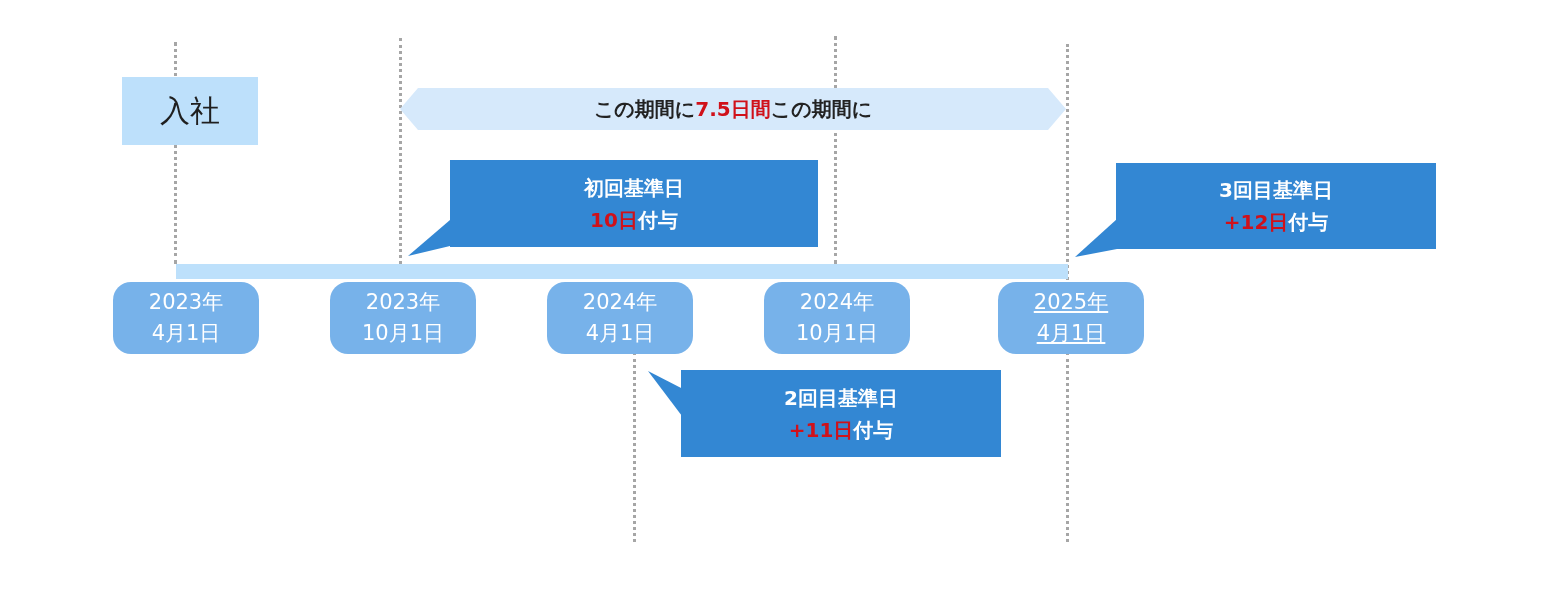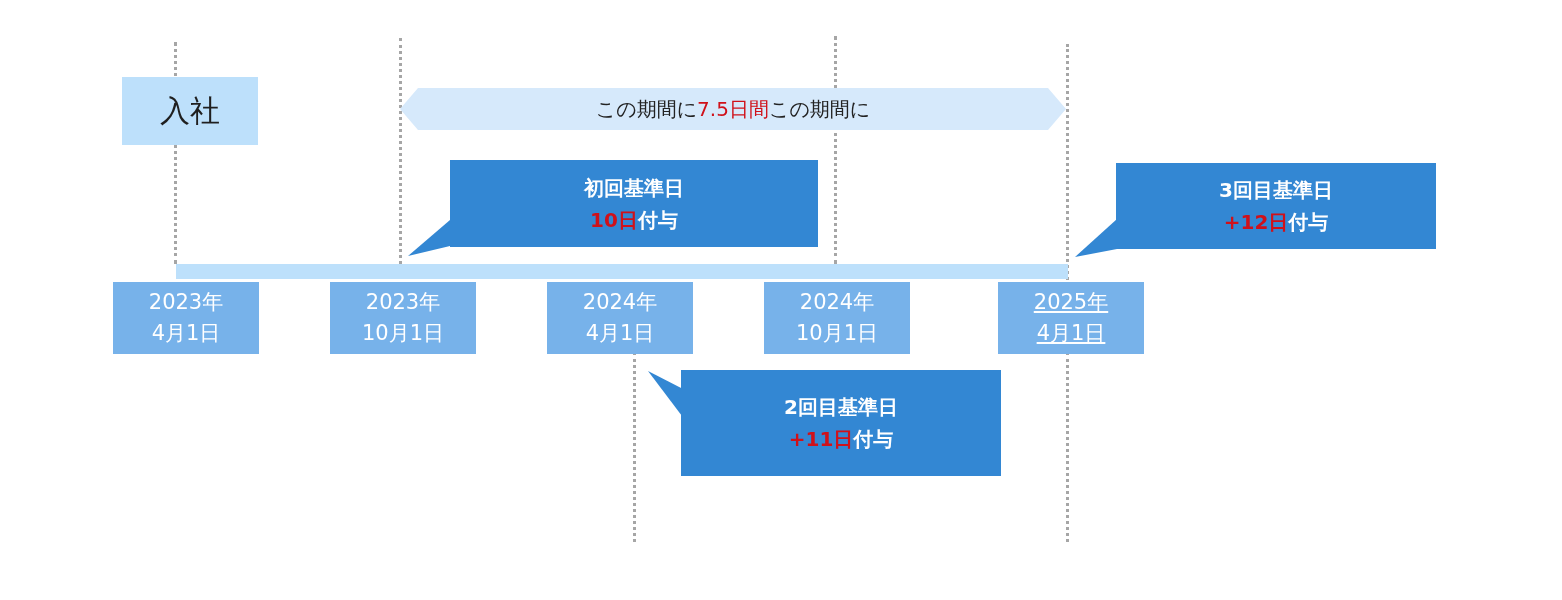--- a/index.html
+++ b/index.html
@@ -6,25 +6,25 @@
     body { width: 1562px; height: 600px; position: relative; overflow: hidden;
            font-family: "DejaVu Sans", "Liberation Sans", sans-serif; }
     .stage { position: absolute; left: 0; top: 0; width: 1562px; height: 600px; }
     .vline { position: absolute; width: 0; border-left: 3px dotted #a6a6a6; }
     .timeline-bar { position: absolute; left: 176px; top: 264px; width: 892px; height: 15px; background: #bde0fb; }
     .join-box { position: absolute; left: 122px; top: 77px; width: 136px; height: 68px; background: #bde0fb;
                 display: flex; align-items: center; justify-content: center; font-size: 30px; color: #1f1f1f; }
     .period { position: absolute; left: 400px; top: 88px; width: 666px; height: 42px; }
     .period svg { position: absolute; left: 0; top: 0; }
     .period-text { position: absolute; left: 0; top: 0; width: 100%; height: 100%;
-                   display: flex; align-items: center; justify-content: center; font-size: 20px; color: #222; font-weight: normal; }
+                   display: flex; align-items: center; justify-content: center; font-size: 20px; color: #222; font-weight: bold; }
     .red { color: #d0111a; }
     .date-box { position: absolute; width: 146px; height: 72px; background: #77b2ea; color: #ffffff;
                 display: flex; flex-direction: column; align-items: center; justify-content: center;
-                font-size: 21px; line-height: 31px; }
+                font-size: 21px; line-height: 31px; border-radius: 18px; }
     .callout { position: absolute; background: #3387d3; color: #ffffff; text-align: center;
                display: flex; flex-direction: column; align-items: center; justify-content: center;
                font-size: 20px; line-height: 32px; font-weight: bold; }
     .tail { position: absolute; }
   </style>
 </head>
 <body>
 
 <div class="stage">
 
@@ -85,18 +85,18 @@
     <span>10月1日</span>
   </div>
   <div class="date-box" style="left:998px; top:282px;text-decoration:underline;">
     <span>2025年</span>
     <span>4月1日</span>
   </div>
 
   <svg class="tail" style="left:645px; top:368px;" width="60" height="60">
     <polygon points="3,3 40,22 40,52" fill="#3387d3"></polygon>
   </svg>
-  <div class="callout" style="left:681px; top:370px; width:320px; height:106px;">
+  <div class="callout" style="left:681px; top:370px; width:320px; height:87px;">
     <span>2回目基準日</span>
     <span><span class="red">+11日</span><span>付与</span></span>
   </div>
 
 </div>
 
 </body></html>

